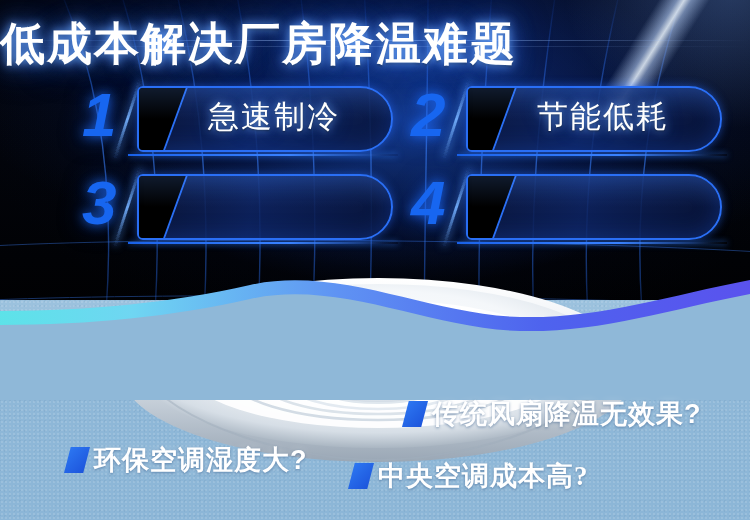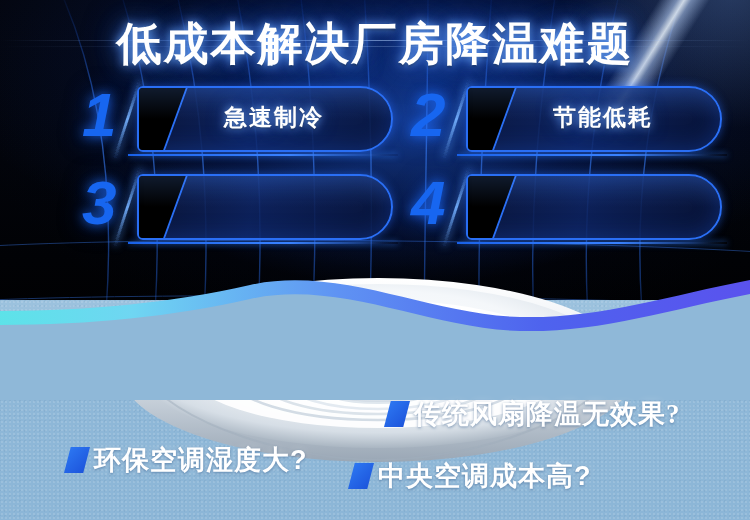--- a/index.html
+++ b/index.html
@@ -32,21 +32,21 @@
     background:linear-gradient(122deg,rgba(255,255,255,0) 44%,rgba(190,215,255,.55) 49%,rgba(235,245,255,.85) 51%,rgba(190,215,255,.5) 53%,rgba(255,255,255,0) 58%);
     pointer-events:none;
   }
   .corner-glow{
     position:absolute;right:-60px;top:-60px;width:260px;height:200px;
     background:radial-gradient(ellipse at 70% 25%, rgba(120,170,255,.30) 0%, rgba(0,0,0,0) 65%);
   }
 
   
   .title{
-    position:absolute;left:0;top:14px;width:750px;text-align:center;
+    position:absolute;left:0;top:14px;width:750px;text-align:left;
     font-size:45px;font-weight:bold;letter-spacing:2px;color:#ffffff;
     text-shadow:0 0 10px rgba(110,170,255,.95),0 0 22px rgba(60,120,240,.8),0 0 36px rgba(30,90,220,.55),0 2px 2px rgba(0,0,0,.6);
     white-space:nowrap;
   }
 
   
   .features{position:absolute;left:0;top:84px;width:750px;height:165px;}
   .frow{position:absolute;left:0;width:750px;height:74px;display:flex;}
   .frow.r1{top:0;}
   .frow.r2{top:88px;}
@@ -82,21 +82,21 @@
     background:#000;transform:skewX(-20deg);
     border-right:2px solid #2a6ff5;
   }
   .fpill-shine{
     position:absolute;left:0;top:0;width:100%;height:50%;
     background:linear-gradient(180deg,rgba(90,150,255,.18),rgba(255,255,255,0));
   }
   .ftext{
     position:absolute;left:72px;top:2px;width:240px;height:62px;
     display:flex;align-items:center;justify-content:center;
-    font-size:23px;font-weight:bold;color:#ffffff;letter-spacing:2px;
+    font-size:31px;font-weight:normal;color:#ffffff;letter-spacing:2px;
     text-shadow:0 0 8px rgba(120,175,255,.9),0 0 18px rgba(50,110,230,.6),0 1px 2px rgba(0,0,0,.7);
     z-index:4;white-space:nowrap;
   }
   .funder{
     position:absolute;left:46px;top:70px;width:270px;height:2px;
     background:linear-gradient(90deg,#1a62e8 0%,#3d86ff 60%,rgba(60,130,255,0) 100%);
     box-shadow:0 0 6px rgba(50,130,255,.8);
   }
 
   
@@ -122,22 +122,22 @@
     width:26px;height:26px;margin-right:4px;flex:none;
     background:linear-gradient(135deg,#2f7cf5,#1a4fd8);
     clip-path:polygon(26% 0%,100% 0%,74% 100%,0% 100%);
     box-shadow:0 0 4px rgba(25,70,200,.5);
   }
   .qtext{
     font-size:27px;font-weight:bold;color:#ffffff;letter-spacing:1px;white-space:nowrap;
     text-shadow:0 1px 3px rgba(40,80,130,.55),0 0 8px rgba(255,255,255,.25);
   }
   .q1{left:64px;top:440px;}
-  .q2{left:384px;top:394px;font-family:Liberation Serif, serif;}
-  .q3{left:348px;top:456px;}
+  .q2{left:402px;top:394px;}
+  .q3{left:348px;top:456px;font-family:Liberation Serif, serif;}
 </style>
 </head>
 <body>
 
 <div id="poster">
 
   <div class="top-bg"></div>
 
   <svg class="grid-lines" viewBox="0 0 750 360" preserveAspectRatio="none">
     <defs>

